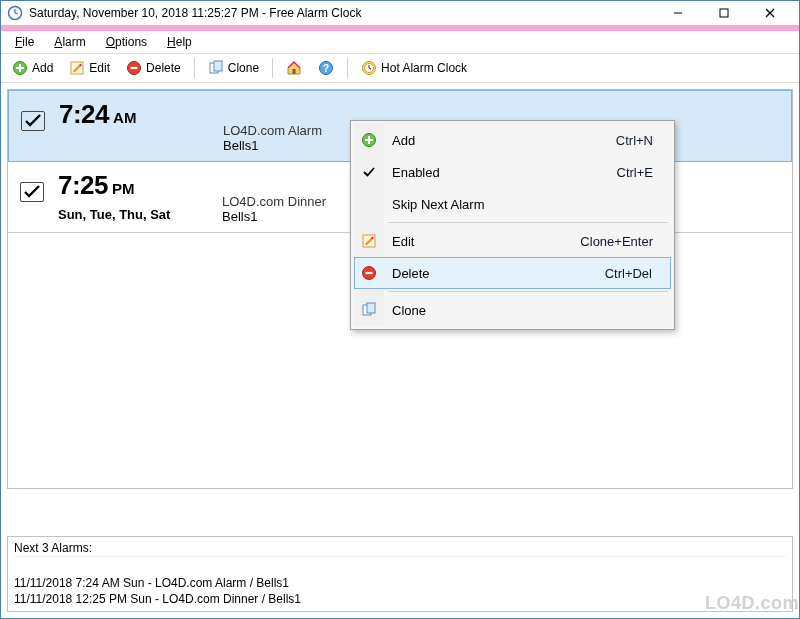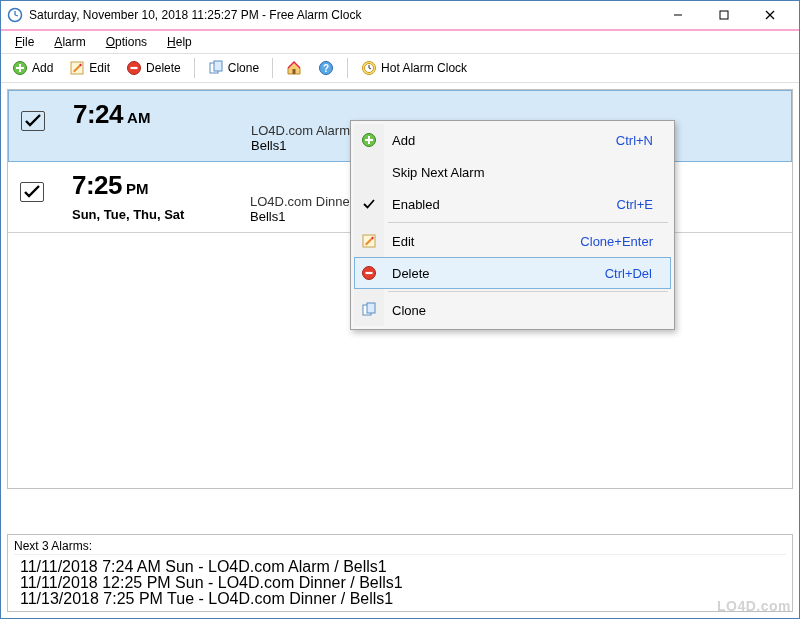--- a/index.html
+++ b/index.html
@@ -1,59 +1,59 @@
 <!DOCTYPE html>
 <html><head>
 <meta charset="utf-8">
 <style>
   * { box-sizing: border-box; }
   html, body { margin: 0; padding: 0; font-family: "Segoe UI", Tahoma, sans-serif; font-size: 12px; color: #000; }
   .window { width: 800px; height: 619px; border: 1px solid #4a80b6; background: #fff; position: relative; overflow: hidden; }
-  .title-bar { height: 30px; background: #fff; display: flex; align-items: center; padding: 0 6px; border-bottom: 2px solid #f9a8d4; }
+  .title-bar { height: 30px; background: #fff; display: flex; align-items: center; padding: 0 6px; border-bottom: 6px solid #f9a8d4; }
   .title-bar .app-icon { width: 16px; height: 16px; margin-right: 6px; }
   .title-bar .title-text { flex: 1; font-size: 12px; }
   .title-bar .win-controls { display: flex; gap: 0; }
   .title-bar .win-btn { width: 46px; height: 30px; display: flex; align-items: center; justify-content: center; }
 
   .menu-bar { height: 22px; display: flex; align-items: center; padding: 0 4px; }
   .menu-item { padding: 2px 10px; font-size: 12px; }
   .menu-item .ul { text-decoration: underline; }
 
   .toolbar { height: 30px; border-top: 1px solid #e0e0e0; border-bottom: 1px solid #e0e0e0; display: flex; align-items: center; padding: 0 4px; gap: 2px; }
   .tb-btn { display: flex; align-items: center; gap: 4px; padding: 2px 6px; font-size: 12px; border: 1px solid transparent; border-radius: 2px; }
   .tb-sep { width: 1px; height: 20px; background: #d0d0d0; margin: 0 4px; }
   .tb-icon { width: 16px; height: 16px; display: inline-block; }
 
   .alarm-area { margin: 6px; border: 1px solid #c0c0c0; height: 400px; background: #fff; overflow: hidden; }
-  .alarm-row { border-bottom: 1px solid #d0d0d0; padding: 8px 12px; display: flex; align-items: flex-start; gap: 28px; }
+  .alarm-row { border-bottom: 1px solid #d0d0d0; padding: 8px 12px; display: flex; align-items: flex-start; gap: 14px; }
   .alarm-row.selected { background: #d6e9f8; border: 1px solid #7eb3dd; }
   .alarm-check { width: 24px; height: 20px; margin-top: 12px; border: 1px solid #4a4a4a; border-radius: 2px; display: flex; align-items: center; justify-content: center; }
   .alarm-time-block { min-width: 150px; }
   .alarm-time { font-size: 26px; font-weight: bold; letter-spacing: -0.5px;}
   .alarm-ampm { font-size: 15px; font-weight: bold; margin-left: 4px; }
   .alarm-days { font-size: 13px; font-weight: bold; margin-top: 6px;}
   .alarm-meta { flex: 1; margin-top: 24px; }
   .alarm-name { font-size: 13px; color: #333; }
   .alarm-sound { font-size: 13px; color: #000000; }
 
   .next-panel { position: absolute; left: 6px; right: 6px; bottom: 6px; border: 1px solid #c0c0c0; background: #fff; padding: 4px 6px; }
-  .next-panel .next-title { border-bottom: 1px solid #eee; padding-bottom: 1px; margin-bottom: 4px; font-size: 12px; }
-  .next-panel .next-line { font-size: 16px; line-height: 16px; margin-left: 6px; }
+  .next-panel .next-title { border-bottom: 1px solid #eee; padding-bottom: 1px; margin-bottom: 18px; font-size: 12px; }
+  .next-panel .next-line { font-size: 12px; line-height: 16px; }
 
   
   .ctx-menu { position: absolute; left: 349px; top: 119px; width: 325px; background: #f5f5f5; border: 1px solid #a0a0a0; box-shadow: 2px 3px 6px rgba(0,0,0,0.25); padding: 3px; z-index: 100; }
   .ctx-strip { position: absolute; left: 3px; top: 3px; bottom: 3px; width: 30px; background: #f0f0f0; }
   .ctx-item { position: relative; display: flex; align-items: center; height: 32px; padding-left: 38px; padding-right: 10px; font-size: 13px; }
-  .ctx-item .shortcut { margin-left: auto; color: #1d4ed8; padding-right: 8px; }
+  .ctx-item .shortcut { margin-left: auto; color: #0f172a; padding-right: 8px; }
   .ctx-item .ctx-icon { position: absolute; left: 7px; top: 8px; width: 16px; height: 16px; }
   .ctx-sep { height: 1px; background: #d0d0d0; margin: 2px 3px 2px 34px; }
   .ctx-item.hovered { background: #e5f1fb; border: 1px solid #7eb3dd; height: 32px; padding-left: 37px; }
   .ctx-item.hovered .ctx-icon { left: 6px; top: 7px; }
 
-  .watermark { position: absolute; right: 8px; bottom: 4px; font-size: 14px; font-weight: 700; color: rgba(180,180,180,0.6); letter-spacing: 0.5px; pointer-events: none; }
+  .watermark { position: absolute; right: 0; bottom: 4px; font-size: 18px; font-weight: 700; color: rgba(180,180,180,0.6); letter-spacing: 0.5px; pointer-events: none; }
 </style>
 </head>
 <body>
 
 <div class="window">
 
   <div class="title-bar">
     <span class="app-icon">
       <svg viewBox="0 0 16 16">
           <circle cx="8" cy="8" r="6.5" fill="#fff" stroke="#3a78c0" stroke-width="1.5"></circle>
@@ -189,30 +189,30 @@
       <span class="ctx-icon"><svg viewBox="0 0 16 16">
             <circle cx="8" cy="8" r="6.5" fill="#6cc24a" stroke="#3a8a22"></circle>
             <line x1="8" y1="4" x2="8" y2="12" stroke="#fff" stroke-width="2"></line>
             <line x1="4" y1="8" x2="12" y2="8" stroke="#fff" stroke-width="2"></line>
           </svg></span>
       <span>Add</span>
       <span class="shortcut">Ctrl+N</span>
     </div>
 
     <div class="ctx-item">
+      <span class="ctx-icon"><svg viewBox="0 0 16 16">
+            <path d="M3 8 L6.5 11.5 L13 4" fill="none" stroke="#000" stroke-width="1.8"></path>
+          </svg></span>
+      <span>Enabled</span>
+      <span class="shortcut">Ctrl+E</span>
+    </div>
+
+    <div class="ctx-item">
       <span>Skip Next Alarm</span>
       <span class="shortcut"></span>
-    </div>
-
-    <div class="ctx-item">
-      <span class="ctx-icon"><svg viewBox="0 0 16 16">
-            <path d="M3 8 L6.5 11.5 L13 4" fill="none" stroke="#000" stroke-width="1.8"></path>
-          </svg></span>
-      <span>Enabled</span>
-      <span class="shortcut">Ctrl+E</span>
     </div>
 
     <div class="ctx-sep"></div>
 
     <div class="ctx-item">
       <span class="ctx-icon"><svg viewBox="0 0 16 16">
             <rect x="2" y="2" width="12" height="12" fill="#fff6d6" stroke="#c9a24a"></rect>
             <path d="M4 11 L10 5 L11.5 6.5 L5.5 12.5 Z" fill="#e98b2e"></path>
             <path d="M10 5 L11.5 6.5 L13 5 L11.5 3.5 Z" fill="#d24"></path>
           </svg></span>
@@ -238,17 +238,16 @@
           </svg></span>
       <span>Clone</span>
       <span class="shortcut"></span>
     </div>
   </div>
 
   <div class="next-panel">
     <div class="next-title">Next 3 Alarms:</div>
     <div class="next-line">11/11/2018 7:24 AM Sun - LO4D.com Alarm / Bells1</div>
     <div class="next-line">11/11/2018 12:25 PM Sun - LO4D.com Dinner / Bells1</div>
-    <div class="next-line">11/13/2018 7:25 PM Tue - LO4D.com Dinner / Bells1</div>
   </div>
 
   <div class="watermark">LO4D.com</div>
 </div>
 
 </body></html>

